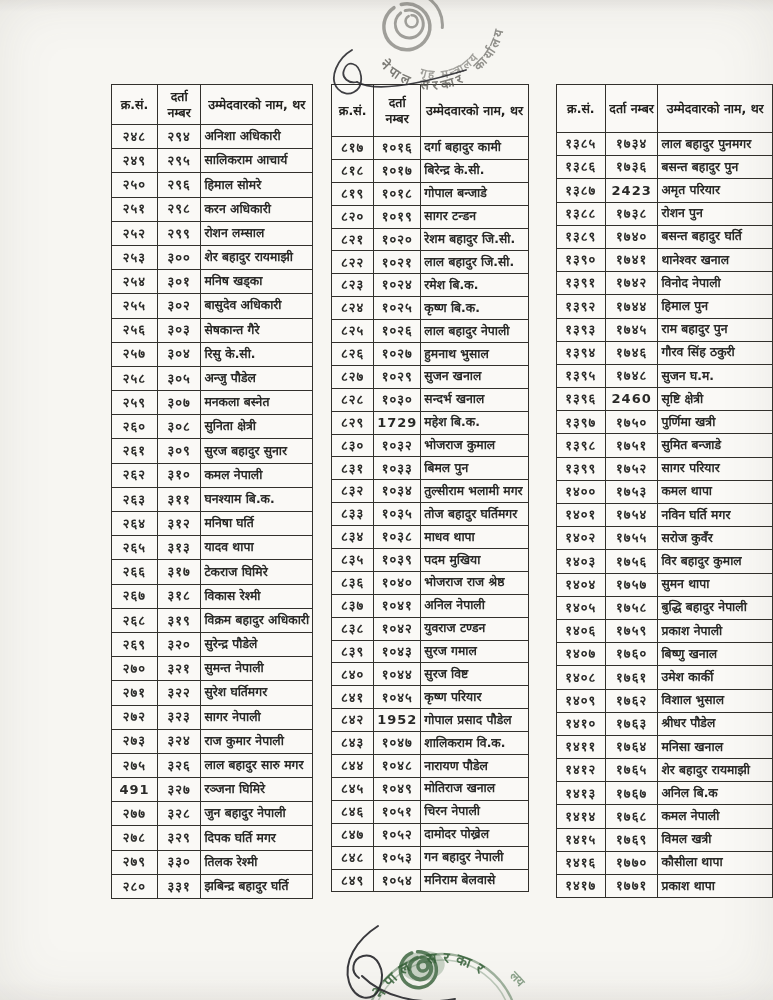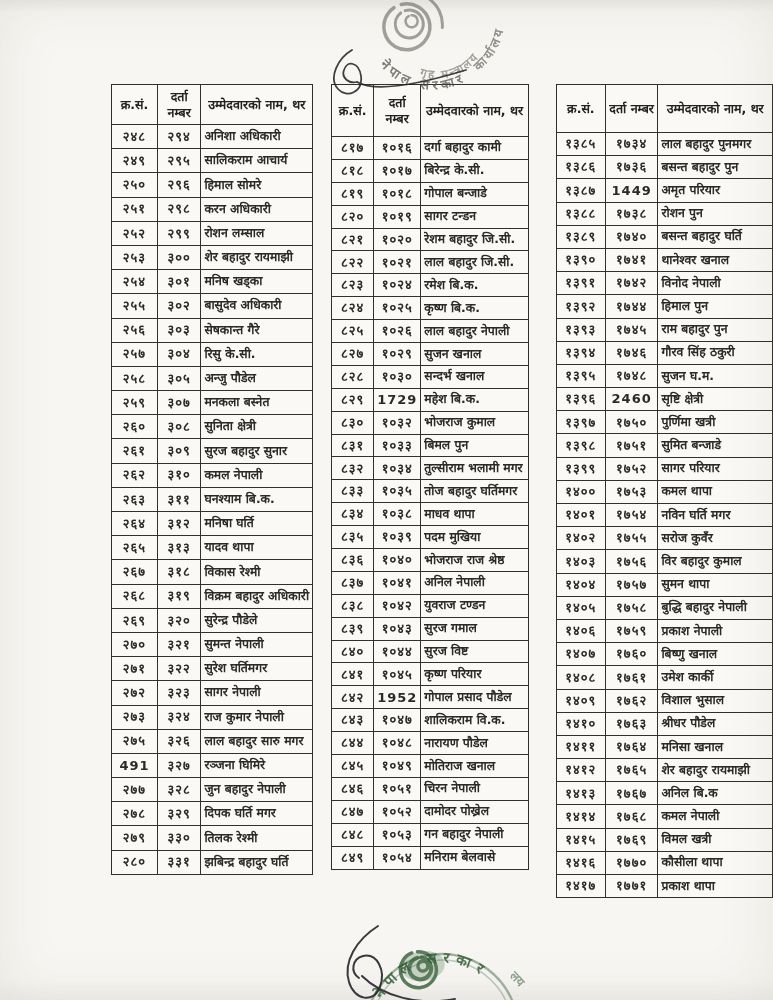--- a/index.html
+++ b/index.html
@@ -159,20 +159,25 @@
             <td class="sn">२६४</td>
             <td class="reg">३१२</td>
             <td class="nm">मनिषा घर्ति</td>
           </tr>
           <tr>
             <td class="sn">२६५</td>
             <td class="reg">३१३</td>
             <td class="nm">यादव थापा</td>
           </tr>
           <tr>
+            <td class="sn">२६६</td>
+            <td class="reg">३१७</td>
+            <td class="nm">टेकराज घिमिरे</td>
+          </tr>
+          <tr>
             <td class="sn">२६७</td>
             <td class="reg">३१८</td>
             <td class="nm">विकास रेश्मी</td>
           </tr>
           <tr>
             <td class="sn">२६८</td>
             <td class="reg">३१९</td>
             <td class="nm">विक्रम बहादुर अधिकारी</td>
           </tr>
           <tr>
@@ -286,20 +291,25 @@
             <td class="sn">८२४</td>
             <td class="reg">१०२५</td>
             <td class="nm">कृष्ण बि.क.</td>
           </tr>
           <tr>
             <td class="sn">८२५</td>
             <td class="reg">१०२६</td>
             <td class="nm">लाल बहादुर नेपाली</td>
           </tr>
           <tr>
+            <td class="sn">८२६</td>
+            <td class="reg">१०२७</td>
+            <td class="nm">हुमनाथ भुसाल</td>
+          </tr>
+          <tr>
             <td class="sn">८२७</td>
             <td class="reg">१०२९</td>
             <td class="nm">सुजन खनाल</td>
           </tr>
           <tr>
             <td class="sn">८२८</td>
             <td class="reg">१०३०</td>
             <td class="nm">सन्दर्भ खनाल</td>
           </tr>
           <tr>
@@ -429,21 +439,21 @@
             <td class="reg">१७३४</td>
             <td class="nm">लाल बहादुर पुनमगर</td>
           </tr>
           <tr>
             <td class="sn">१३८६</td>
             <td class="reg">१७३६</td>
             <td class="nm">बसन्त बहादुर पुन</td>
           </tr>
           <tr>
             <td class="sn">१३८७</td>
-            <td class="reg">1449</td>
+            <td class="reg">2423</td>
             <td class="nm">अमृत परियार</td>
           </tr>
           <tr>
             <td class="sn">१३८८</td>
             <td class="reg">१७३८</td>
             <td class="nm">रोशन पुन</td>
           </tr>
           <tr>
             <td class="sn">१३८९</td>
             <td class="reg">१७४०</td>

